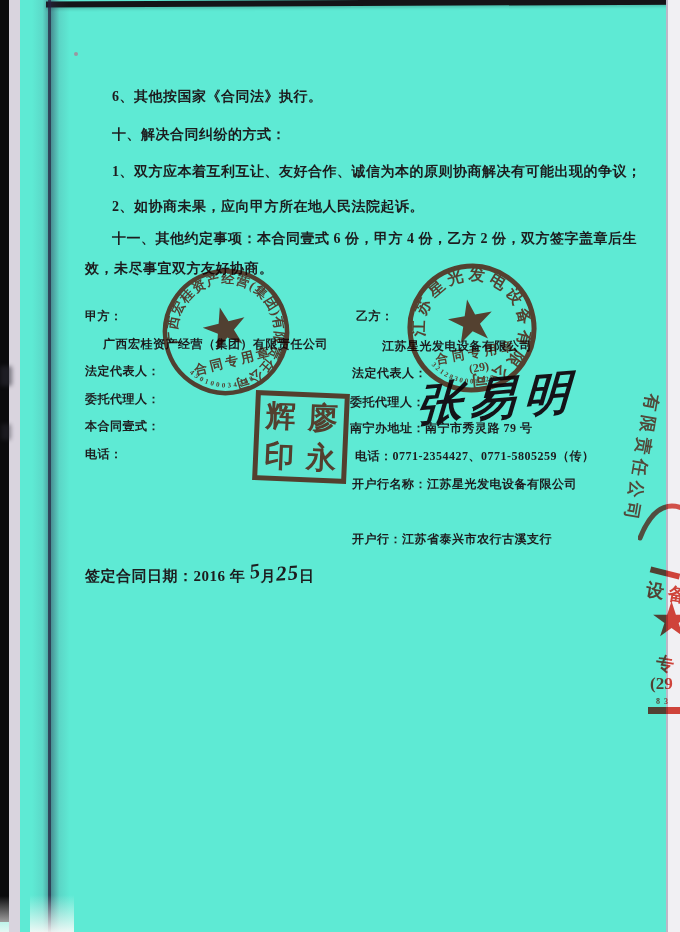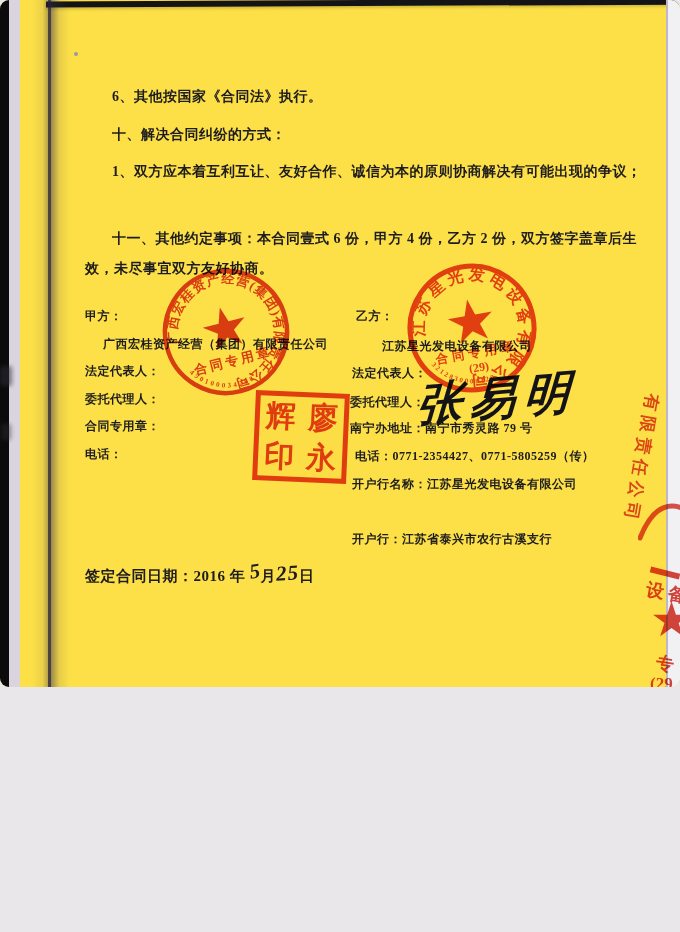--- a/index.html
+++ b/index.html
@@ -1,20 +1,19 @@
 <!DOCTYPE html>
 <html><head>
 <meta charset="utf-8">
 <style>
   html,body{margin:0;padding:0;background:#e9e7ea;}
   .scan{
-    position:relative;width:680px;height:687px;overflow:hidden;
-    background:#fde047;color:#1d1c1e;
+    position:relative;width:680px;height:932px;overflow:hidden;
+    background:#5eead4;color:#1d1c1e;
     font-family:"Liberation Serif","DejaVu Serif",serif;
-    border-radius:9px;
   }
   
   .edge-black{position:absolute;left:0;top:0;width:9px;height:922px;background:#0b0b0d;}
   .edge-black-fade{position:absolute;left:0;top:896px;width:9px;height:36px;
     background:linear-gradient(180deg,rgba(11,11,13,0) 0%,rgba(251,250,249,.85) 100%);}
   .edge-light{position:absolute;left:9px;top:0;width:11px;height:932px;background:#d9d4de;}
   .fold-band{position:absolute;left:32px;top:0;width:38px;height:932px;
     background:linear-gradient(90deg,rgba(70,62,95,0) 0%,rgba(70,62,95,.10) 28%,
       rgba(48,42,75,.48) 50%,rgba(70,62,95,.12) 72%,rgba(70,62,95,0) 100%);}
   .fold-core{position:absolute;left:48px;top:0;width:3px;height:932px;
@@ -88,28 +87,29 @@
   <div class="fold-bottom-fade"></div>
   <div class="page-edge-line"></div>
   <div class="right-strip"></div>
   <div class="smudge smudge1"></div>
   <div class="smudge smudge2"></div>
   <div class="speck"></div>
 
   <div class="line" style="left:112px;top:88px;">6、其他按国家《合同法》执行。</div>
   <div class="line bold" style="left:112px;top:126px;">十、解决合同纠纷的方式：</div>
   <div class="line bold" style="left:112px;top:163px;">1、双方应本着互利互让、友好合作、诚信为本的原则协商解决有可能出现的争议；</div>
+  <div class="line" style="left:112px;top:198px;">2、如协商未果，应向甲方所在地人民法院起诉。</div>
   <div class="line bold" style="left:112px;top:230px;">十一、其他约定事项：本合同壹式 6 份，甲方 4 份，乙方 2 份，双方签字盖章后生</div>
   <div class="line bold" style="left:85px;top:260px;">效，未尽事宜双方友好协商。</div>
 
   <div class="row" style="left:85px;top:308px;">甲方：</div>
   <div class="row" style="left:103px;top:336px;">广西宏桂资产经营（集团）有限责任公司</div>
   <div class="row" style="left:85px;top:363px;">法定代表人：</div>
   <div class="row" style="left:85px;top:391px;">委托代理人：</div>
-  <div class="row" style="left:85px;top:418px;">合同专用章：</div>
+  <div class="row" style="left:85px;top:418px;">本合同壹式：</div>
   <div class="row" style="left:85px;top:446px;">电话：</div>
 
   <div class="row" style="left:356px;top:308px;">乙方：</div>
   <div class="row" style="left:382px;top:338px;">江苏星光发电设备有限公司</div>
   <div class="row" style="left:352px;top:365px;">法定代表人：</div>
   <div class="row" style="left:350px;top:394px;">委托代理人：</div>
   <div class="row" style="left:350px;top:420px;">
     <span>南宁办地址：</span><span class="val">南宁市秀灵路 79 号</span>
   </div>
   <div class="row" style="left:355px;top:448px;">

